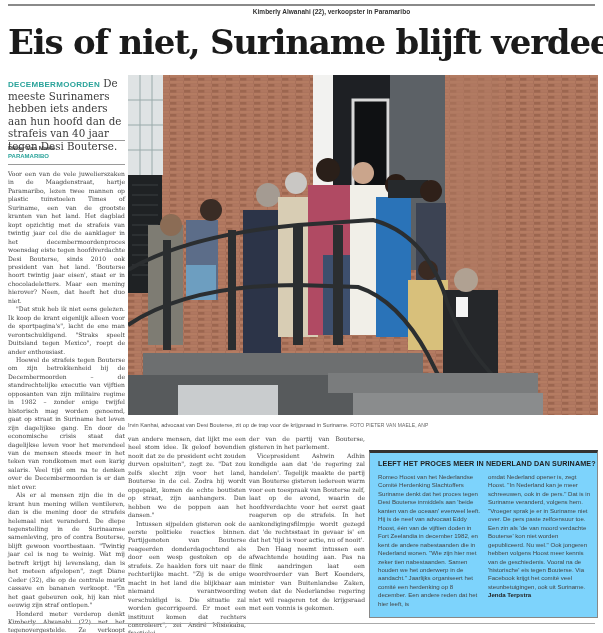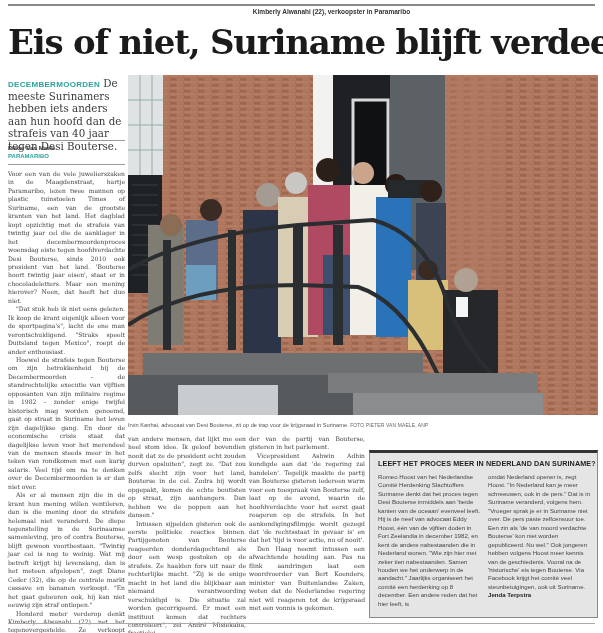--- a/index.html
+++ b/index.html
@@ -12,21 +12,21 @@
   .rule { position:absolute; height:1px; background:#9a9a9a; }
   .byline { position:absolute; top:144px; left:8px; width:117px; font:bold 6px "Liberation Sans", sans-serif; line-height:8px; }
   .byline .author { color:#333; display:block; }
   .byline .place { color:#2aa39a; display:block; }
   .col { position:absolute; font:6.05px "DejaVu Serif", serif; line-height:8.45px; color:#444; text-align:justify; hyphens:auto; }
   .col p { margin:0; }
   .col p + p { text-indent:8px; }
   .photo { position:absolute; left:128px; top:75px; width:470px; height:340px; overflow:hidden; background:#a46b52; }
   .caption { position:absolute; top:422px; left:128px; width:470px; font:5.7px "Liberation Sans", sans-serif; color:#555; white-space:nowrap; }
   .caption .credit { font-size:5px; color:#666; letter-spacing:0.1px; }
-  .box { position:absolute; left:369px; top:450px; width:229px; height:168px; border:1px solid #888; border-top:3px solid #333; box-sizing:border-box; background:#e5e5e5; }
+  .box { position:absolute; left:369px; top:450px; width:229px; height:168px; border:1px solid #888; border-top:3px solid #333; box-sizing:border-box; background:#7dd3fc; }
   .box-title { position:absolute; top:6px; left:8px; font:bold 7.2px "Liberation Sans", sans-serif; color:#1f1f1f; white-space:nowrap; letter-spacing:0.1px; }
   .box-col { position:absolute; top:20px; font:6.1px "Liberation Sans", sans-serif; line-height:8.45px; color:#444; }
   .box-col .sig { font-weight:bold; color:#222; }
   .bottomline { position:absolute; left:8px; right:8px; top:623px; height:1px; background:#aaa; }
 </style>
 </head>
 <body>
 
 <div class="topline"></div>
 <div class="kicker-caption">Kimberly Alwanahi (22), verkoopster in Paramaribo</div>

